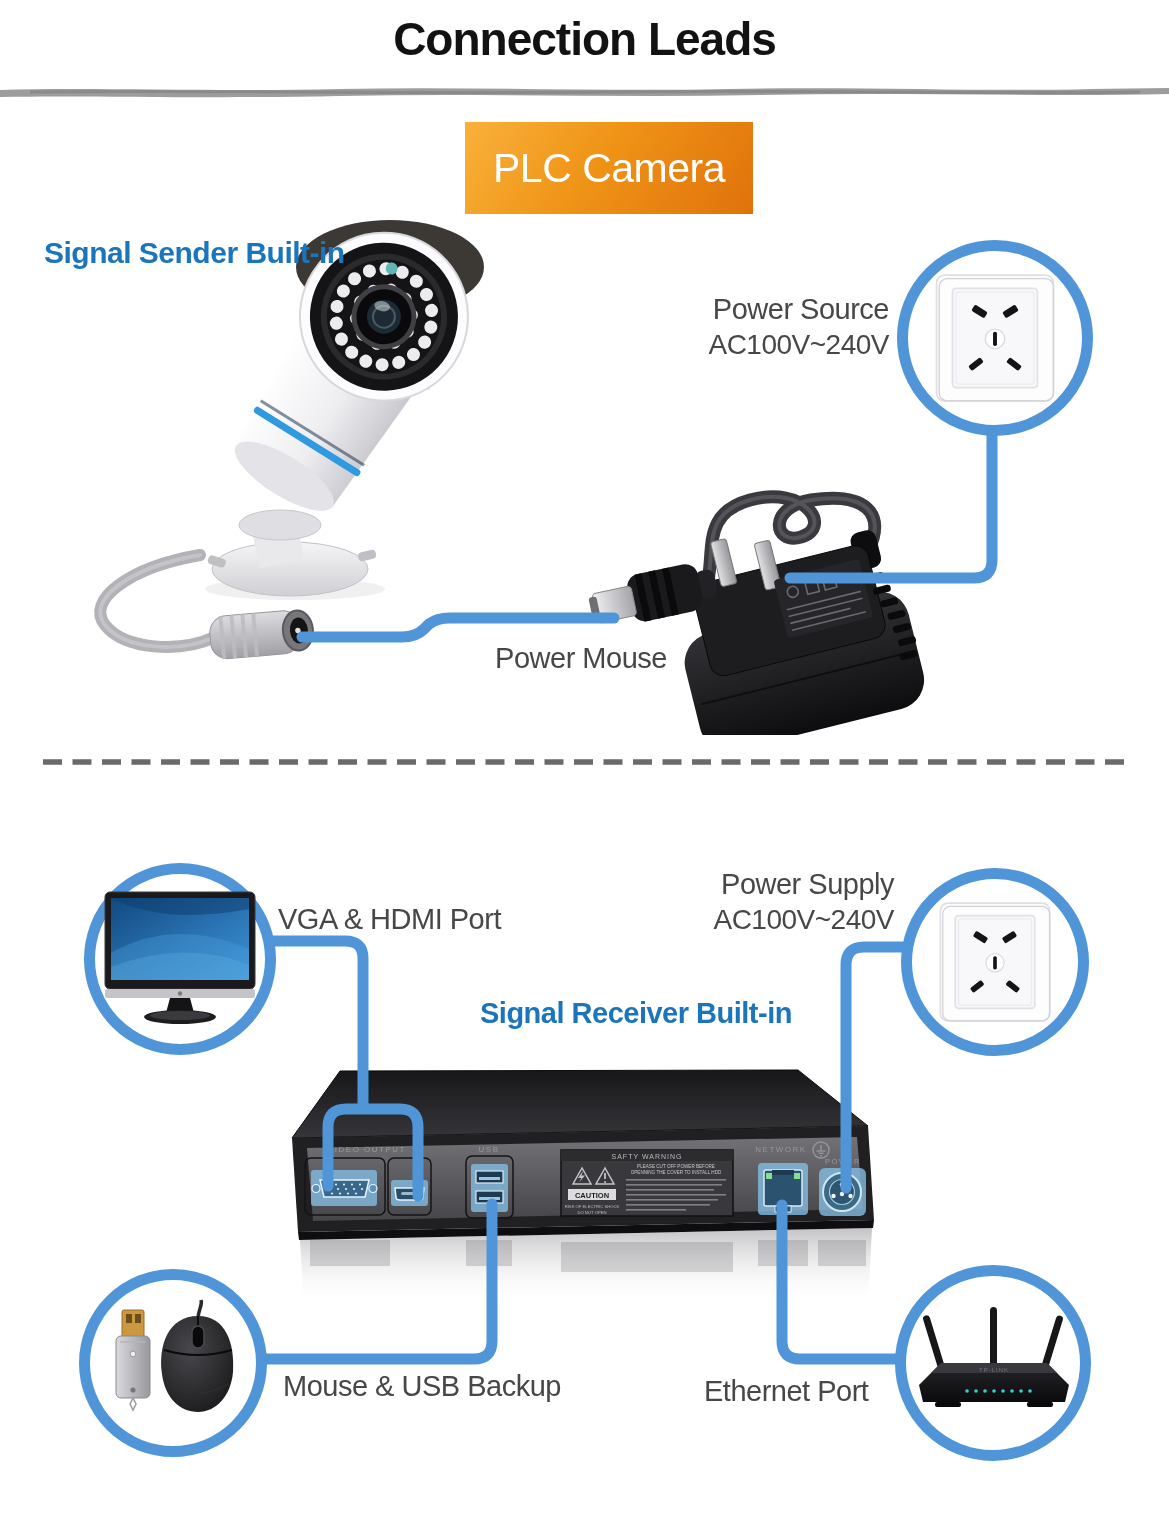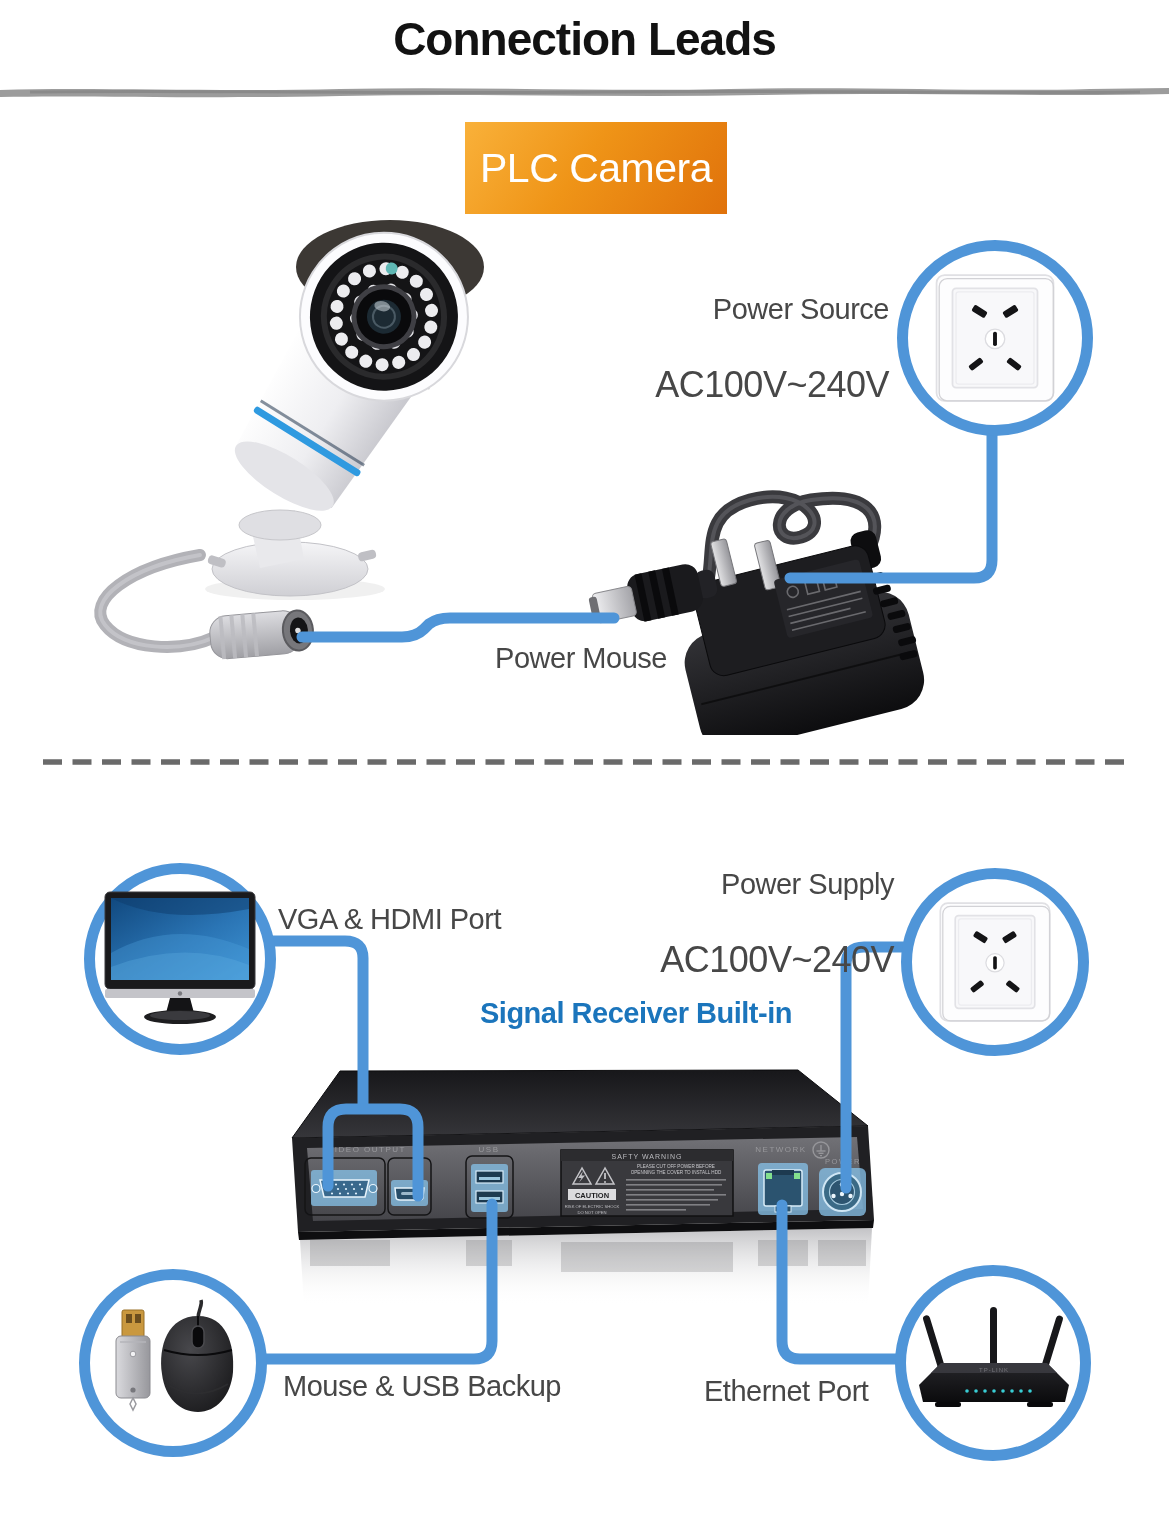--- a/index.html
+++ b/index.html
@@ -10,36 +10,36 @@
   html,body{margin:0;padding:0;background:#fff;}
   .canvas{
     position:relative;width:1169px;height:1518px;background:#ffffff;
     font-family:"Liberation Sans",sans-serif;overflow:hidden;
   }
   .title{
     position:absolute;top:12px;left:0;width:100%;text-align:center;
     font-size:46px;font-weight:bold;letter-spacing:-1px;color:#121212;
   }
   .badge{
-    position:absolute;width:262px;height:92px;
+    position:absolute;width:288px;height:92px;
     display:flex;align-items:center;justify-content:center;
     color:#fff;font-size:41px;letter-spacing:-0.5px;
     background:linear-gradient(125deg,#f9b13a 0%,#ef9417 45%,#e0720b 100%);
   }
   #badge-camera{left:465px;top:122px;}
   #badge-nvr{left:467px;top:782px;}
   .lbl-blue{
     position:absolute;color:var(--label-blue);font-weight:bold;
     font-size:30px;letter-spacing:-0.5px;white-space:nowrap;z-index:7;
   }
   .lbl-gray{
     position:absolute;color:var(--text-gray);font-size:29px;
     letter-spacing:-0.5px;line-height:35px;white-space:nowrap;z-index:7;
   }
-  .lbl-gray .l2{font-size:36px;margin-top:40px;}
+  .lbl-gray .l2{font-size:28px;}
   #signal-sender{left:44px;top:236px;}
   #signal-receiver{left:480px;top:997px;width:310px;text-align:center;font-size:29px;}
   #power-source{right:280px;top:292px;text-align:right;}
   #power-output{left:460px;top:641px;width:242px;text-align:center;}
   #power-supply{right:275px;top:867px;text-align:right;}
   #vga-label{left:278px;top:902px;}
   #mouse-label{left:283px;top:1369px;}
   #ethernet-label{left:704px;top:1374px;text-align:center;}
   .circle{
     position:absolute;box-sizing:border-box;border:11px solid var(--blue);
@@ -65,20 +65,21 @@
   <svg class="deco" style="left:0;top:84px" width="1169" height="22" viewBox="0 0 1169 22">
     <path d="M0 6 C 90 3 210 8 340 5 C 470 2 600 8 730 5 C 860 2 990 8 1090 5 L 1169 4 L 1169 10 C 1040 13 900 8 760 11 C 620 14 480 9 340 12 C 200 15 80 11 0 13 Z" fill="#9c9c9c"></path>
     <path d="M30 8 C 200 6 400 10 600 8 C 800 6 1000 10 1140 8" stroke="#8a8a8a" stroke-width="3" fill="none"></path>
   </svg>
 
   <svg class="deco" style="left:0;top:755px" width="1169" height="14" viewBox="0 0 1169 14">
     <line x1="43" y1="7" x2="1131" y2="7" stroke="#6a6a6a" stroke-width="5.5" stroke-dasharray="19 10.5"></line>
   </svg>
 
   <div class="badge" id="badge-camera">PLC Camera</div>
+  <div class="lbl-blue" id="signal-sender">Signal Sender Built-in</div>
 
   <div class="lbl-gray" id="power-source">
     <div>Power Source</div>
     <div class="l2">AC100V~240V</div>
   </div>
 
   <div class="lbl-gray" id="power-output">
     <div>Power Mouse</div>
   </div>
 

